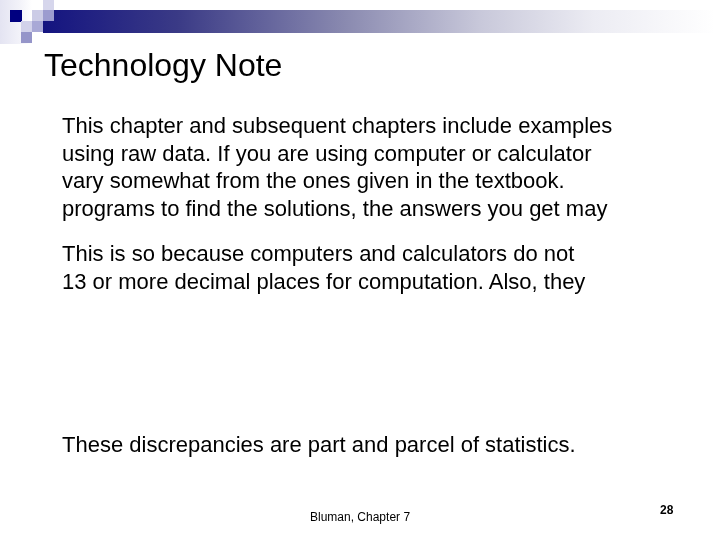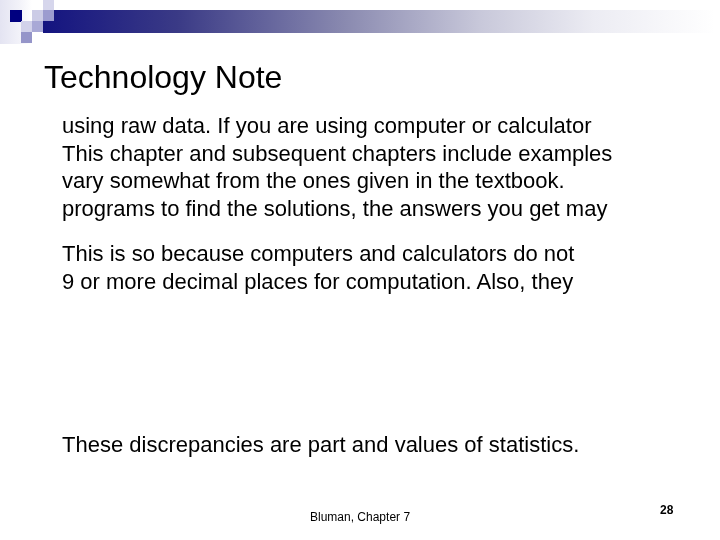--- a/index.html
+++ b/index.html
@@ -34,21 +34,21 @@
     .sq-f      { left: 21px; top: 32px; background: #9595c9; }
     .title-bar {
       position: absolute;
       left: 43px; top: 10px;
       width: 672px; height: 23px;
       background: linear-gradient(to right, #141480 0%, #3a3a86 20%, #8a8ab0 45%, #c8c8da 65%, #ececf3 82%, #ffffff 100%);
     }
     .title {
       position: absolute;
       left: 44px;
-      top: 58px;
+      top: 46px;
       font-size: 32px;
       line-height: 38px;
       margin: 0;
       font-weight: normal;
       white-space: nowrap;
     }
     .para {
       position: absolute;
       left: 62px;
       width: 640px;
@@ -96,31 +96,31 @@
     <div class="sq sq-b"></div>
     <div class="sq sq-c"></div>
     <div class="sq sq-d"></div>
     <div class="sq sq-e"></div>
     <div class="sq sq-f"></div>
   </div>
 
   <h1 class="title">Technology Note</h1>
 
   <div class="para p1">
+    <span class="line">This chapter and subsequent chapters include examples</span>
     <span class="line">using raw data.  If you are using computer or calculator</span>
-    <span class="line">This chapter and subsequent chapters include examples</span>
     <span class="line">vary somewhat from the ones given in the textbook.</span>
     <span class="line">programs to find the solutions, the answers you get may</span>
   </div>
 
   <div class="para p2">
     <span class="line">This is so because computers and calculators do not</span>
-    <span class="line">9 or more decimal places for computation.  Also, they</span>
+    <span class="line">13 or more decimal places for computation.  Also, they</span>
   </div>
 
   <div class="para p3">
-    <span class="line">These discrepancies are part and values of statistics.</span>
+    <span class="line">These discrepancies are part and parcel of statistics.</span>
   </div>
 
   <div class="footer-center">Bluman, Chapter 7</div>
   <div class="footer-page">28</div>
 
 </div>
 
 </body></html>

